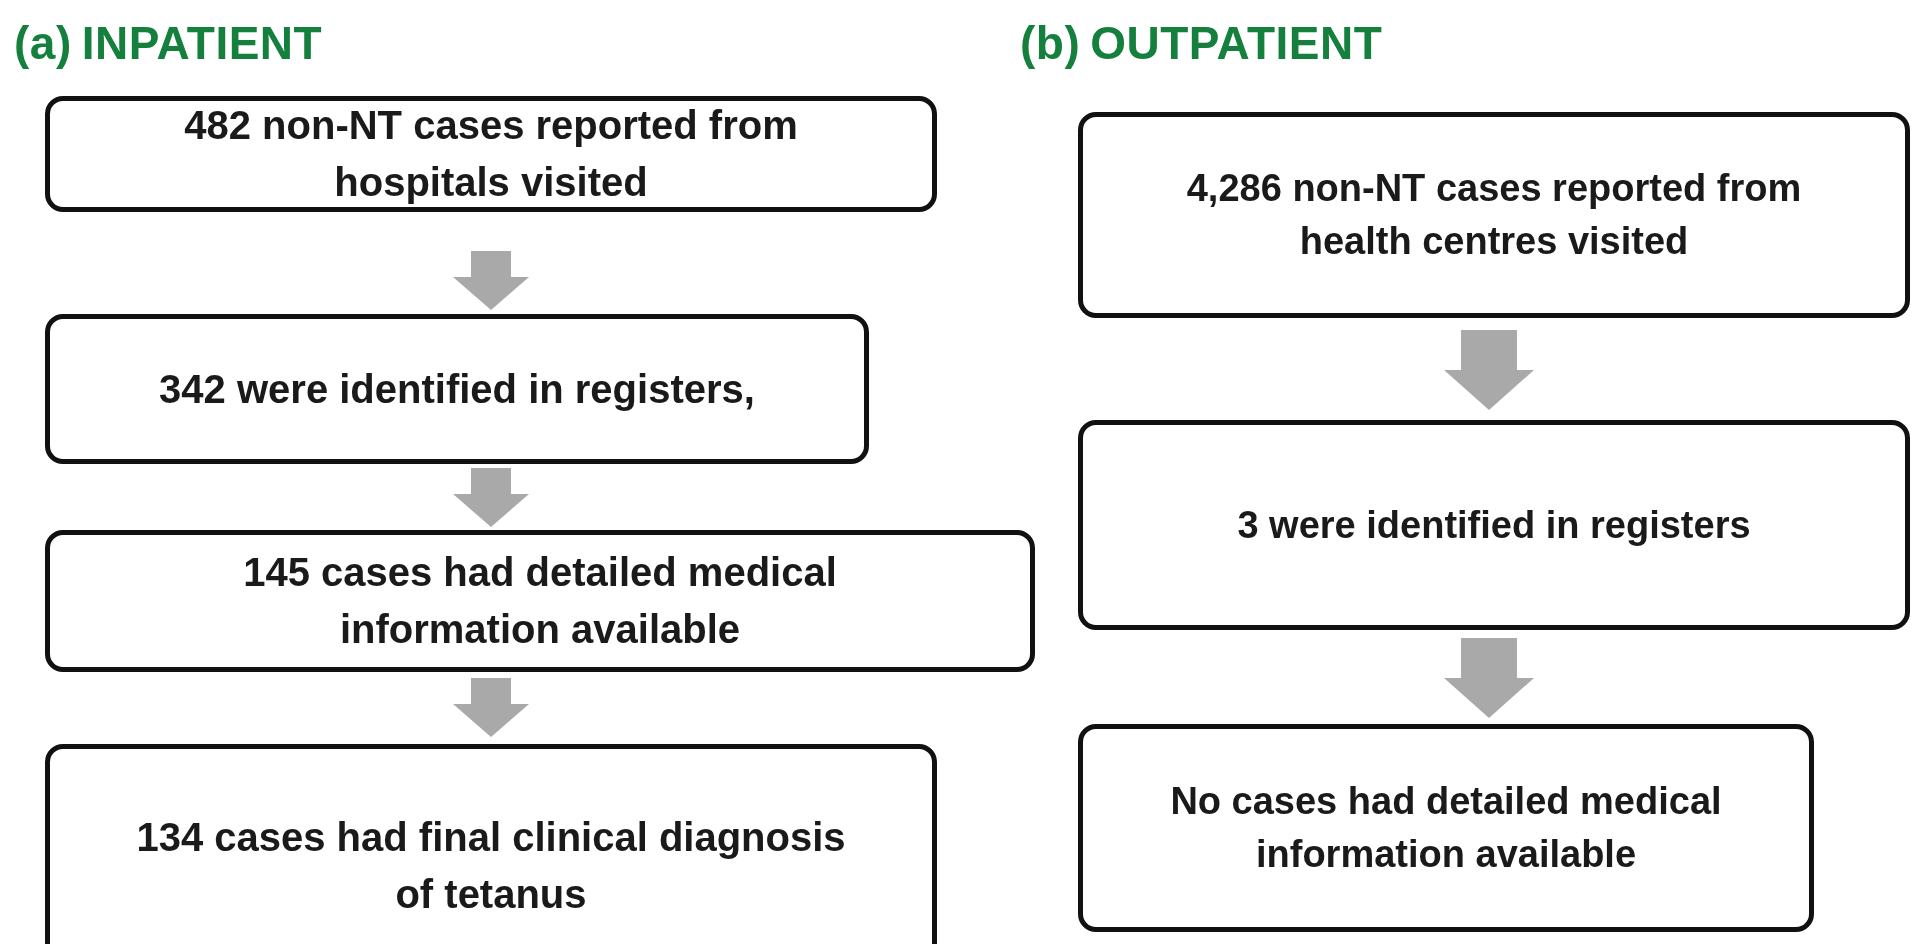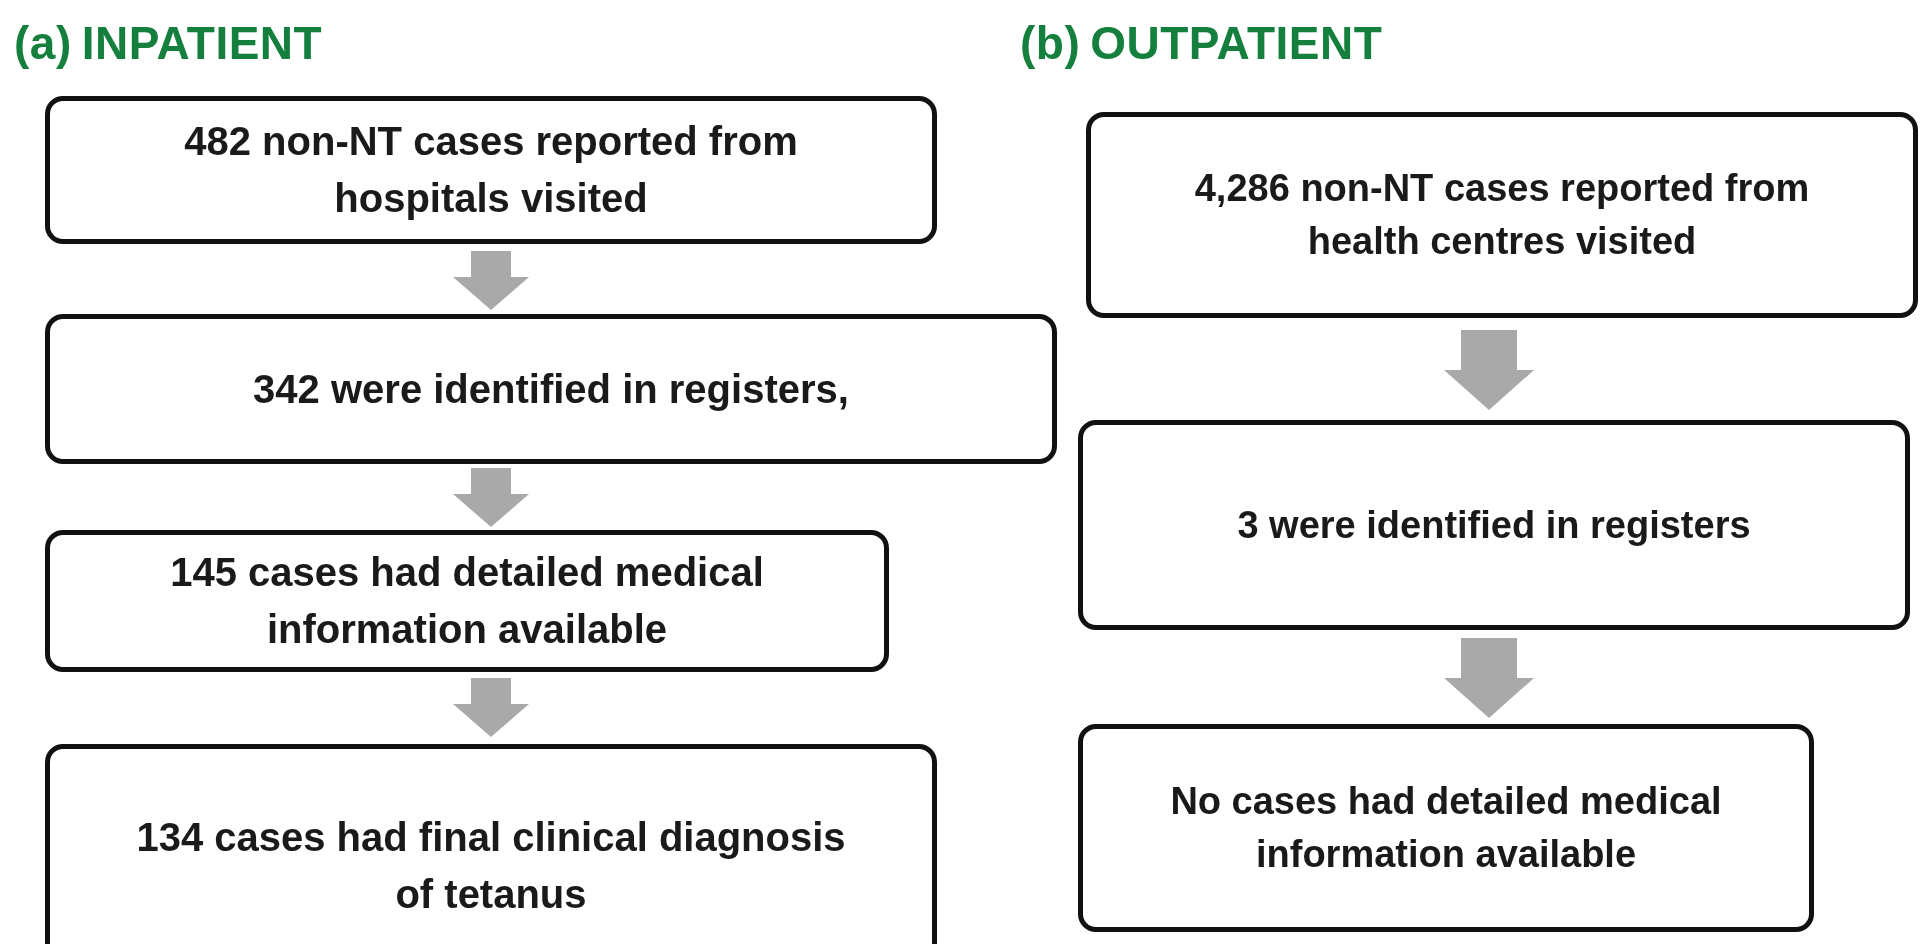--- a/index.html
+++ b/index.html
@@ -82,61 +82,61 @@
 </head>
 <body>
 
 <div class="canvas">
 
   <div class="panel-title" style="left:14px; top:16px;">
     <span class="paren-label">(a)</span><span>INPATIENT</span>
   </div>
 
   <div class="col-a">
-    <div class="flow-box box-font-a" style="left:45px; top:96px; width:892px; height:148px;">
+    <div class="flow-box box-font-a" style="left:45px; top:96px; width:892px; height:116px;">
       <div class="line">482 non-NT cases reported from</div>
       <div class="line">hospitals visited</div>
     </div>
 
     <div class="down-arrow arrow-small" style="left:453px; top:251px;">
       <div class="shaft"></div>
       <div class="head"></div>
     </div>
 
-    <div class="flow-box box-font-a" style="left:45px; top:314px; width:1012px; height:150px;">
+    <div class="flow-box box-font-a" style="left:45px; top:314px; width:824px; height:150px;">
       <div class="line">342 were identified in registers,</div>
     </div>
 
     <div class="down-arrow arrow-small" style="left:453px; top:468px;">
       <div class="shaft"></div>
       <div class="head"></div>
     </div>
 
-    <div class="flow-box box-font-a" style="left:45px; top:530px; width:844px; height:142px;">
+    <div class="flow-box box-font-a" style="left:45px; top:530px; width:990px; height:142px;">
       <div class="line">145 cases had detailed medical</div>
       <div class="line">information available</div>
     </div>
 
     <div class="down-arrow arrow-small" style="left:453px; top:678px;">
       <div class="shaft"></div>
       <div class="head"></div>
     </div>
 
     <div class="flow-box box-font-a" style="left:45px; top:744px; width:892px; height:244px;">
       <div class="line">134 cases had final clinical diagnosis</div>
       <div class="line">of tetanus</div>
     </div>
   </div>
 
   <div class="panel-title" style="left:1012px; top:16px;margin-left:8px;">
     <span class="paren-label">(b)</span><span>OUTPATIENT</span>
   </div>
 
   <div class="col-b">
-    <div class="flow-box box-font-b" style="left:1078px; top:112px; width:832px; height:206px;margin-left:8px;">
+    <div class="flow-box box-font-b" style="left:1078px; top:112px; width:832px; height:206px;">
       <div class="line">4,286 non-NT cases reported from</div>
       <div class="line">health centres visited</div>
     </div>
 
     <div class="down-arrow arrow-large" style="left:1444px; top:330px;">
       <div class="shaft"></div>
       <div class="head"></div>
     </div>
 
     <div class="flow-box box-font-b" style="left:1078px; top:420px; width:832px; height:210px;">

